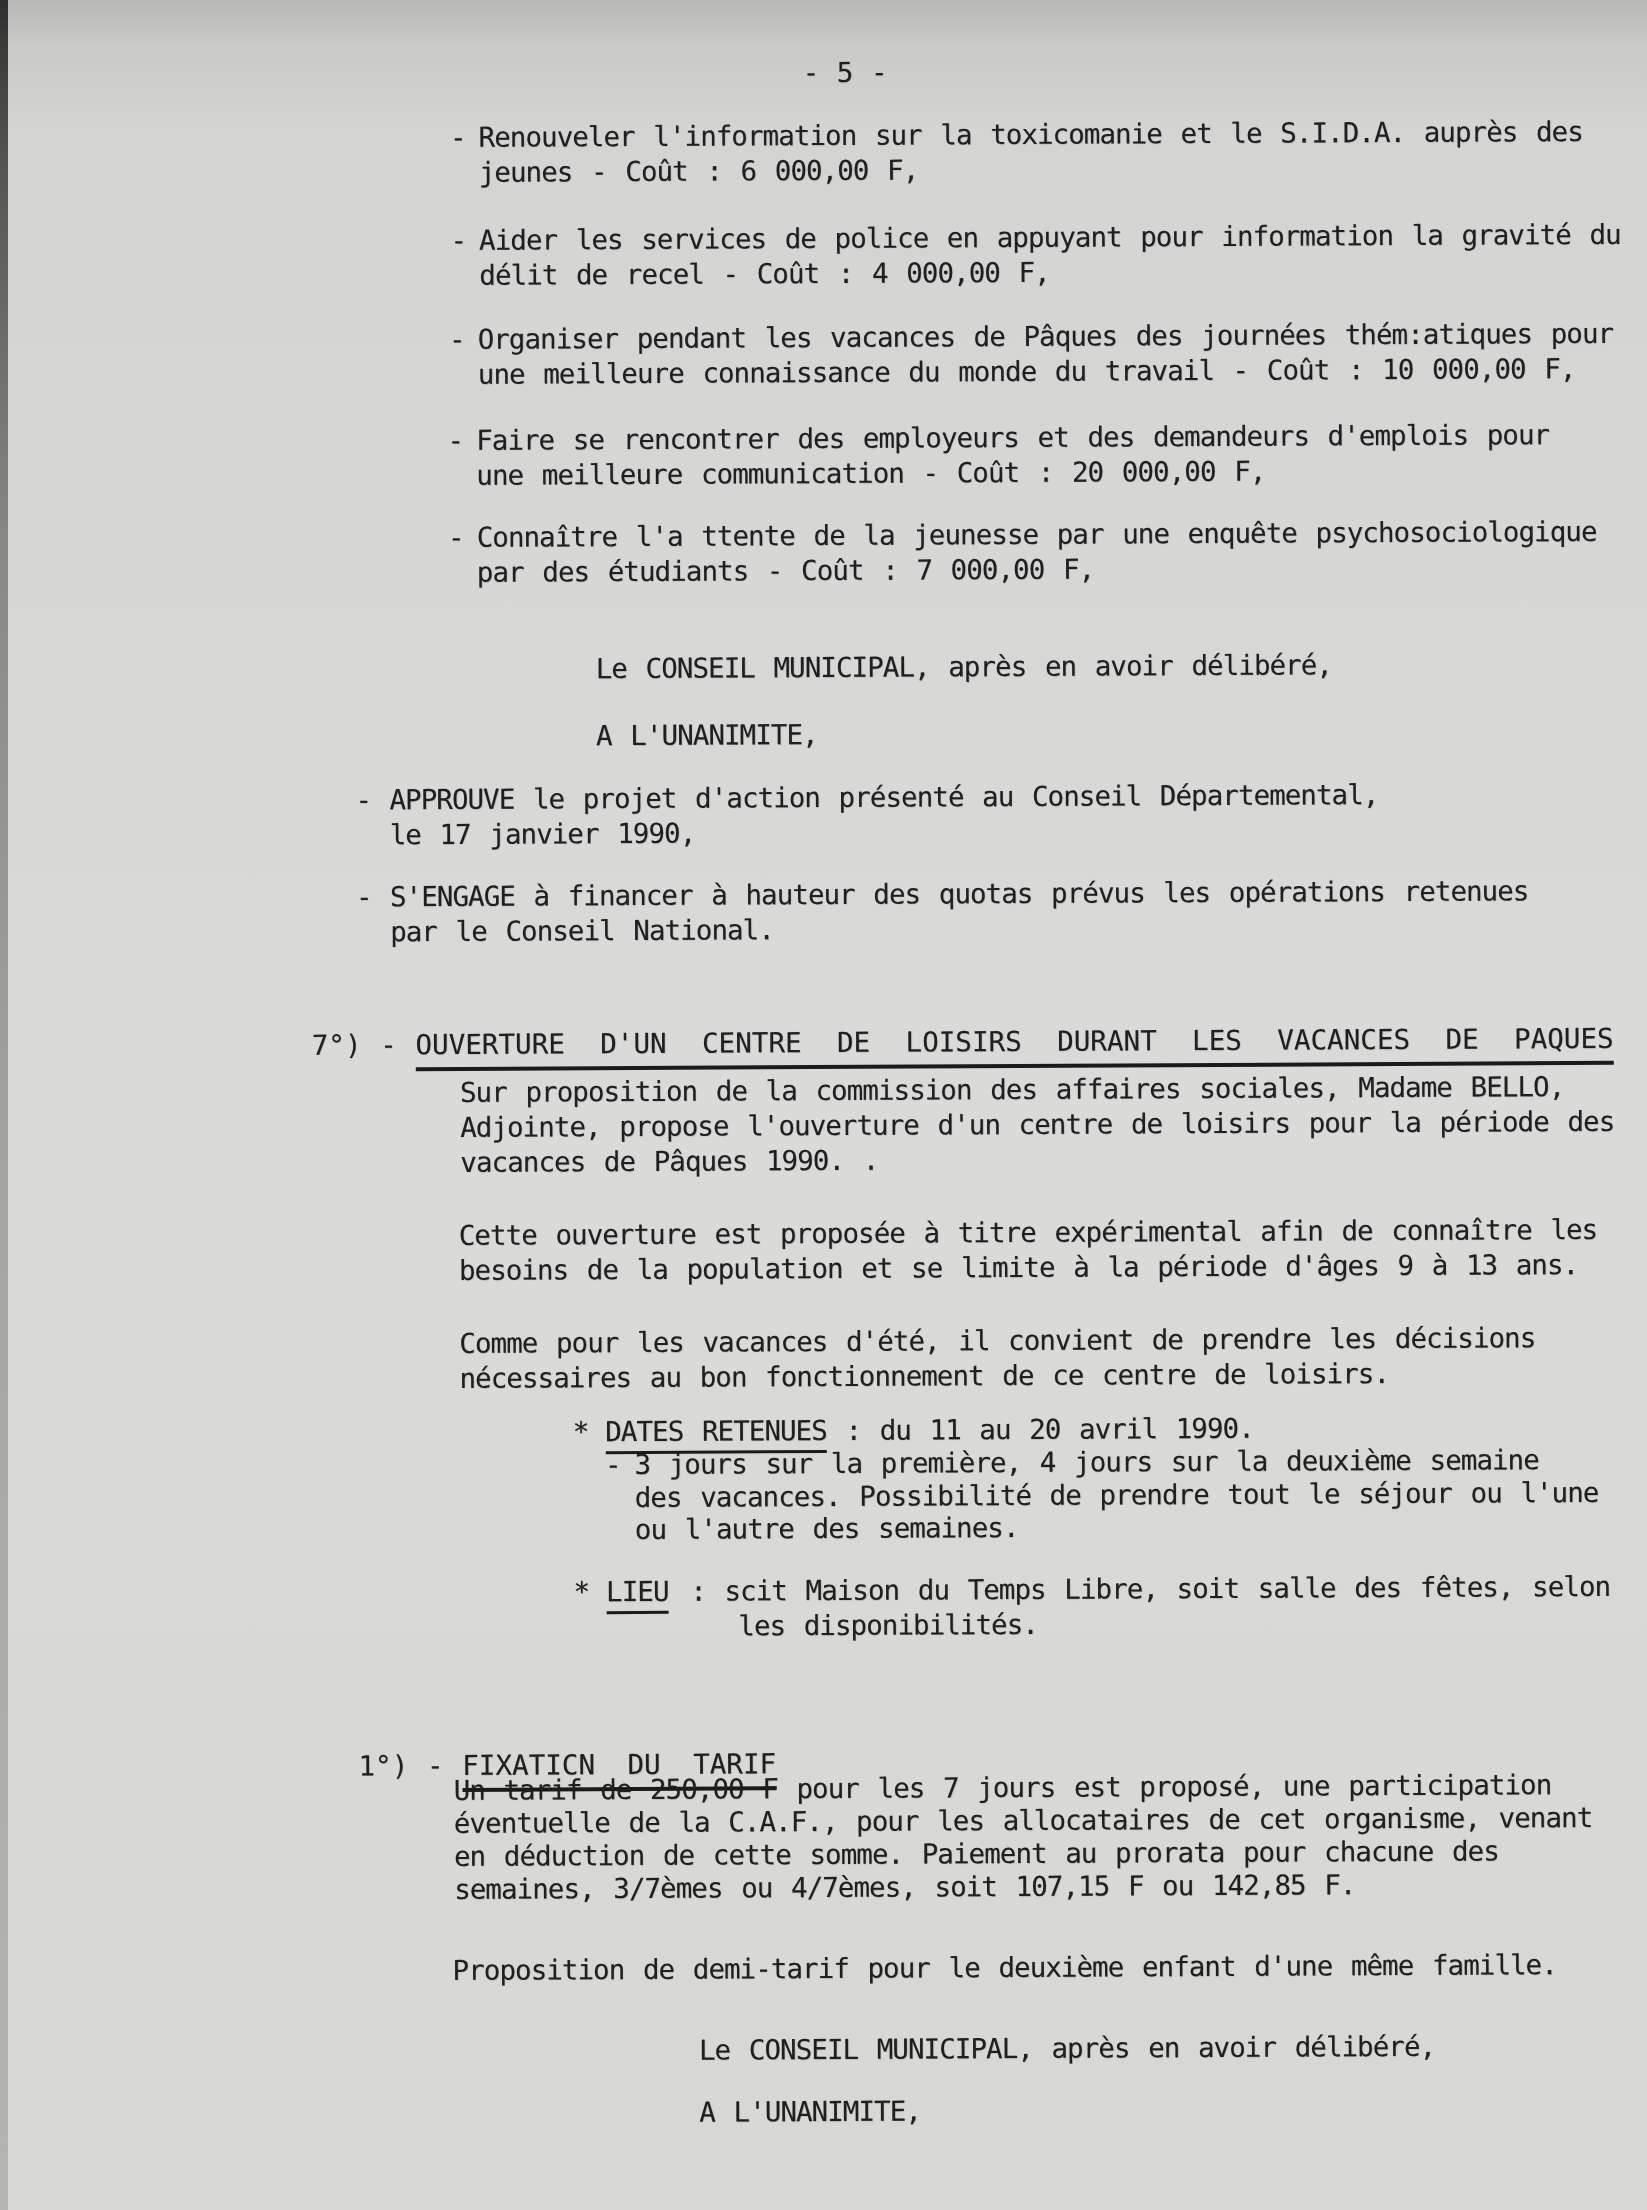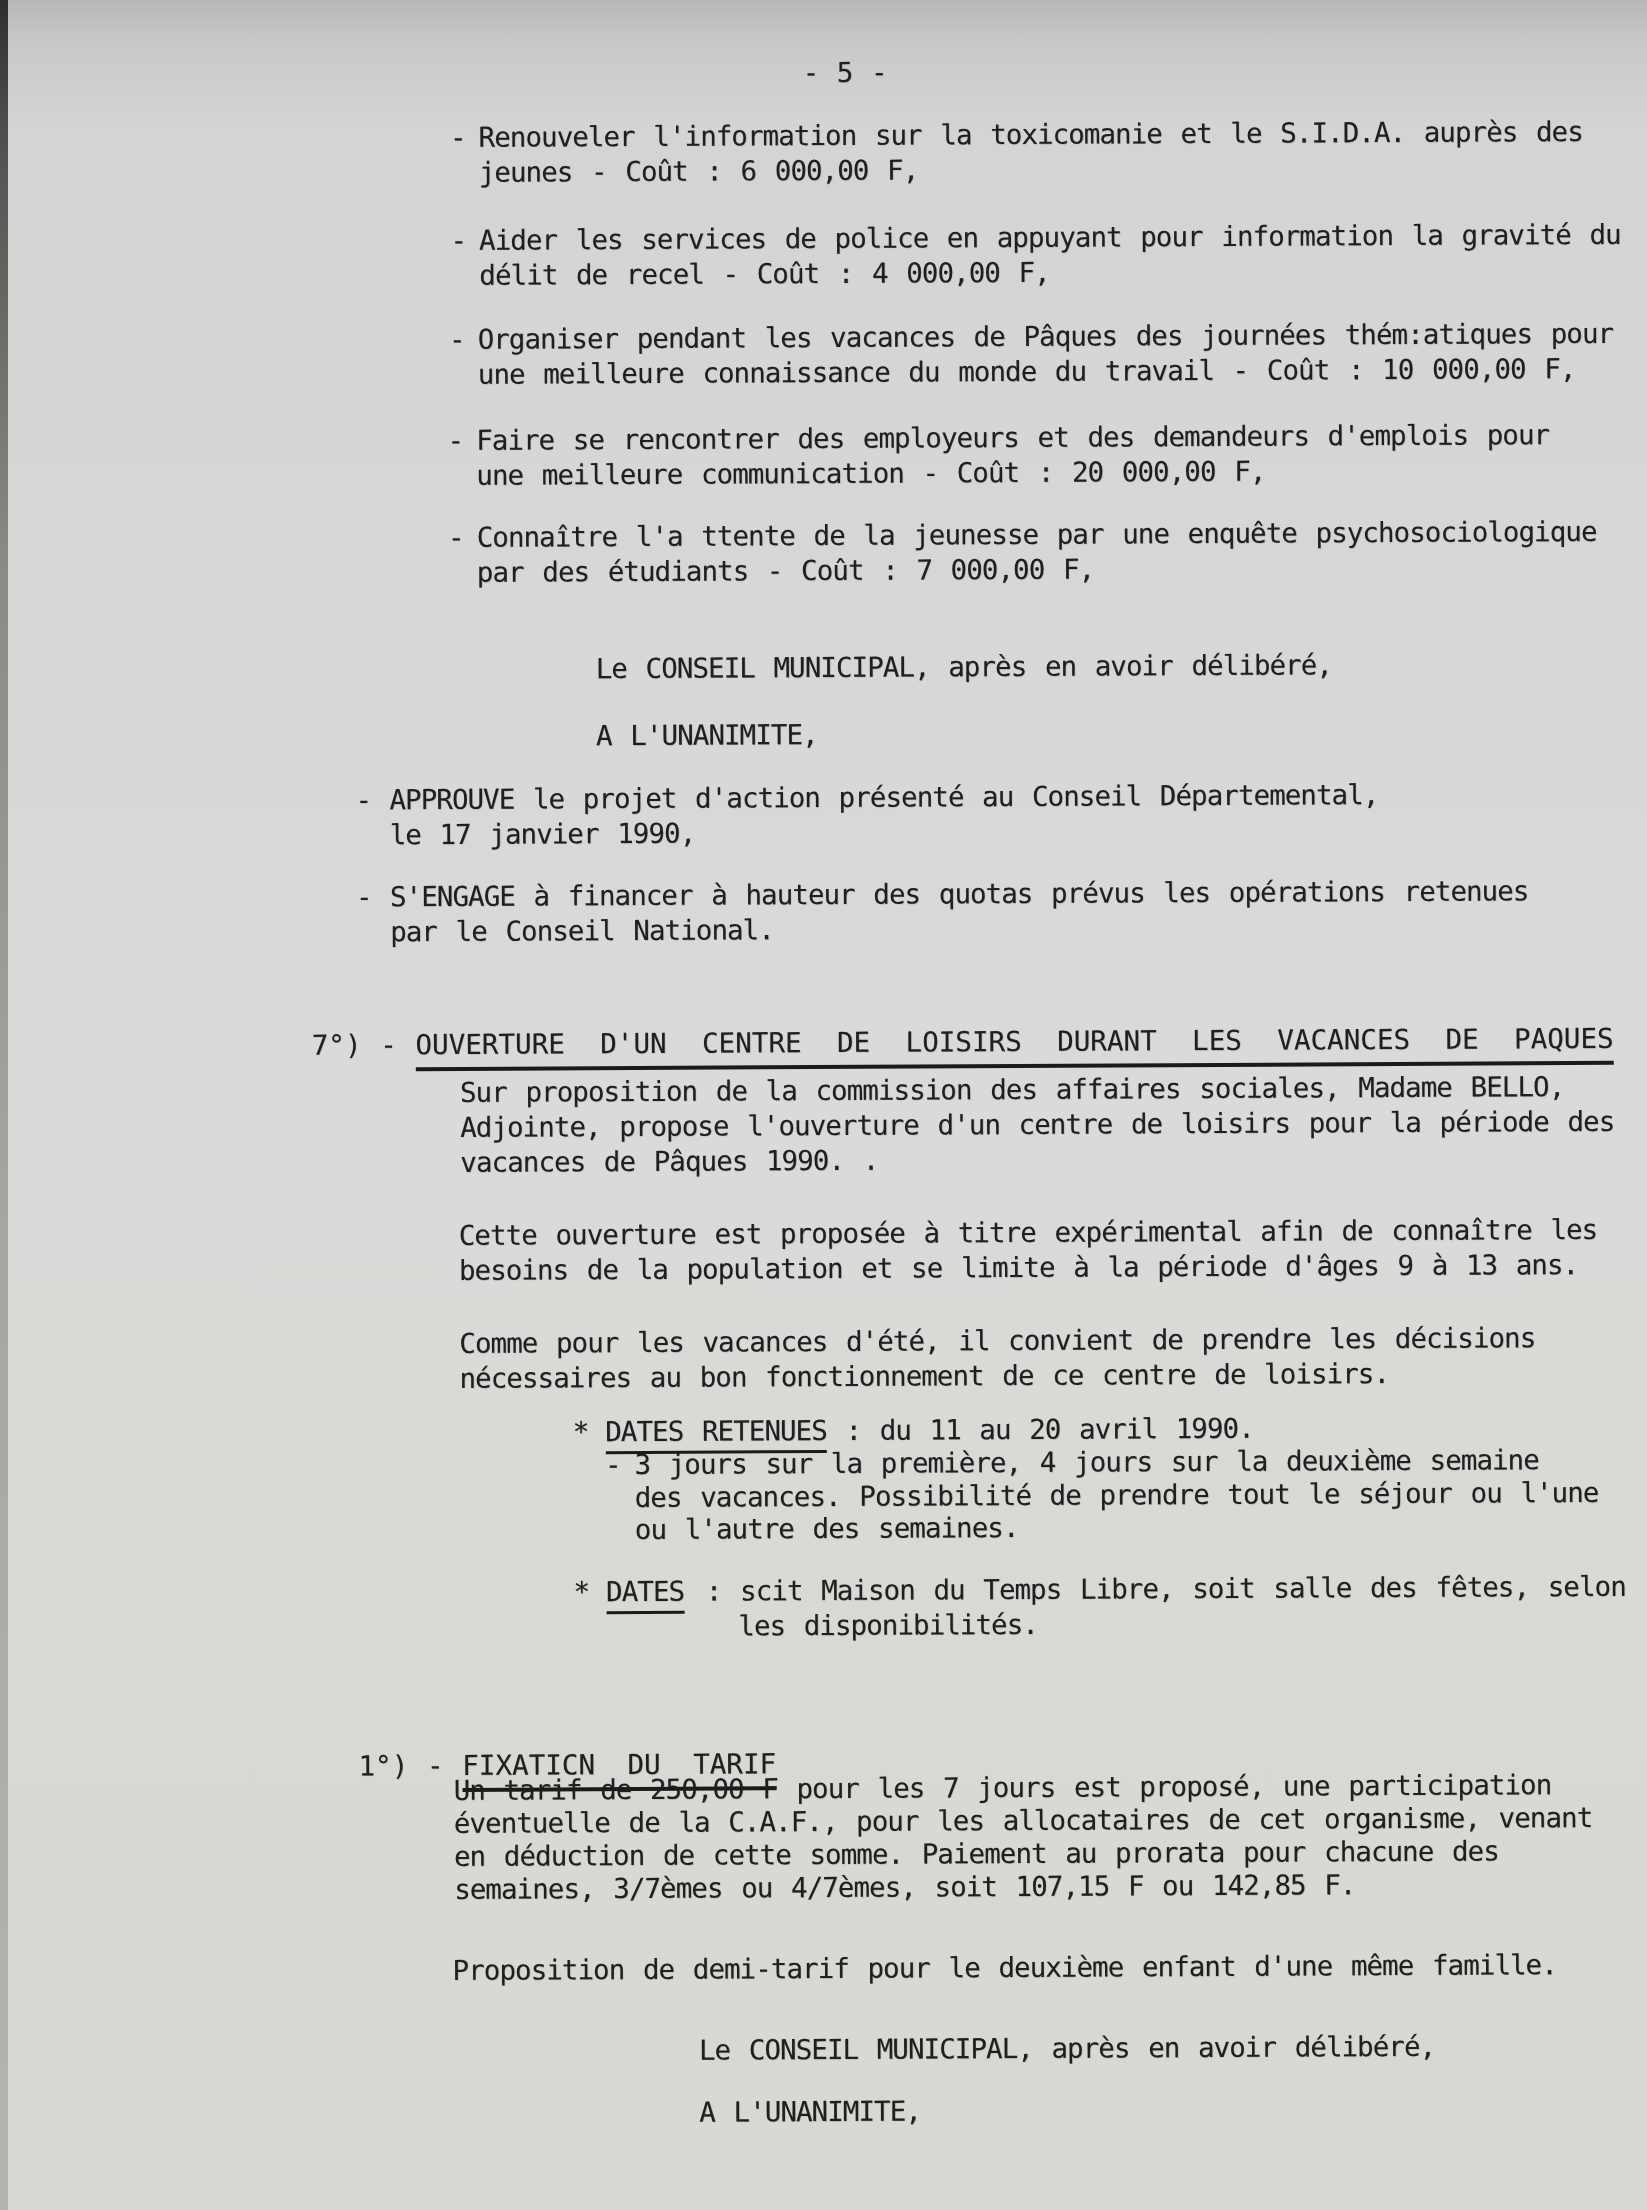--- a/index.html
+++ b/index.html
@@ -109,21 +109,21 @@
 
   <div class="blk row tight" style="left:603px;top:1448px;">
     <span class="marker m30">-</span>
     <span>3 jours sur la première, 4 jours sur la deuxième semaine
 des vacances. Possibilité de prendre tout le séjour ou l'une
 ou l'autre des semaines.</span>
   </div>
 
   <div class="blk row" style="left:571px;top:1573px;">
     <span class="marker m33">*</span>
-    <span><span style="display:block;"><span class="u-label">DATES</span><span class="lieu-val">: scit Maison du Temps Libre, soit salle des fêtes, selon</span></span><span class="lieu-line2" style="display:block;">les disponibilités.</span></span>
+    <span><span style="display:block;"><span class="u-label">LIEU</span><span class="lieu-val">: scit Maison du Temps Libre, soit salle des fêtes, selon</span></span><span class="lieu-line2" style="display:block;">les disponibilités.</span></span>
   </div>
 
   <div class="blk heading" style="left:355px;top:1711px;">
     <span>1°) - </span><span class="u-title ws-mid">FIXATICN DU TARIF</span>
   </div>
 
   <div class="blk" style="left:450px;top:1772px;line-height:33px;">Un tarif de 250,00 F pour les 7 jours est proposé, une participation
 éventuelle de la C.A.F., pour les allocataires de cet organisme, venant
 en déduction de cette somme. Paiement au prorata pour chacune des
 semaines, 3/7èmes ou 4/7èmes, soit 107,15 F ou 142,85 F.</div>

